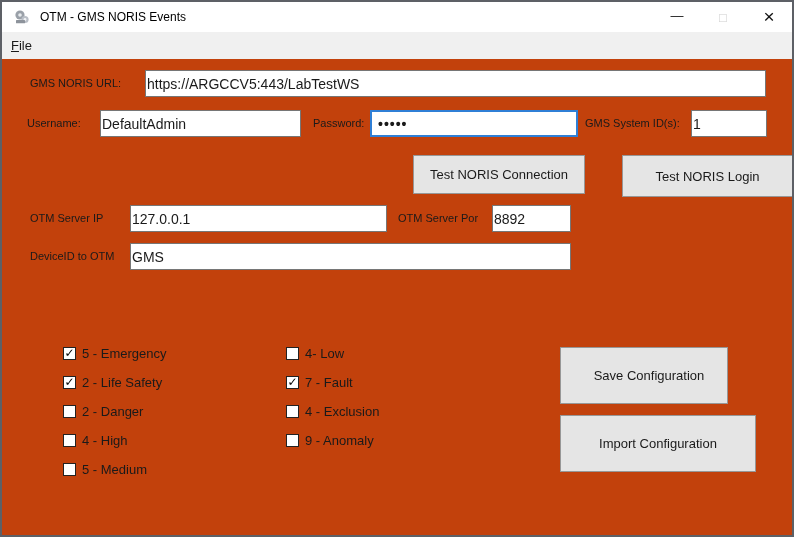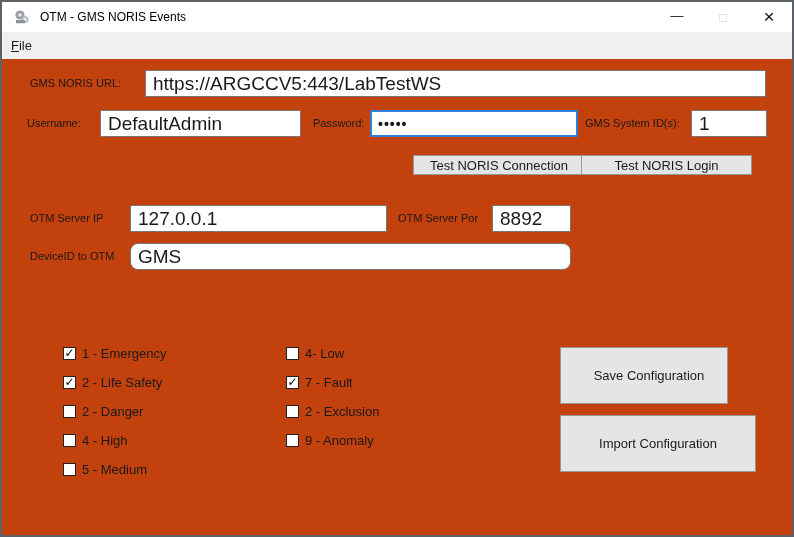--- a/index.html
+++ b/index.html
@@ -45,21 +45,21 @@
   
   .field-label {
     position: absolute; height: 27px; line-height: 27px;
     font-size: 11px; white-space: nowrap;
   }
   .textbox {
     position: absolute; height: 27px;
     border: 1px solid var(--textbox-border, #767676);
     background: #fff; color: #1a1a1a;
     font-family: "Liberation Sans", "DejaVu Sans", sans-serif;
-    font-size: 19px; padding: 0 7px; outline: none;
+    font-size: 14px; padding: 0 1px; outline: none;
   }
   .textbox.focused {
     border: 2px solid var(--focus-border, #2f7fd6);
     padding: 0 6px;
     letter-spacing: 1px; font-size: 14px; font-weight: bold;
   }
   .btn {
     position: absolute;
     background: var(--button-bg, #e5e5e5);
     border: 1px solid var(--button-border, #979797);
@@ -115,36 +115,36 @@
 
   <div class="field-label" style="left:25px; top:108px;">Username:</div>
   <input class="textbox" style="left: 98px; top: 108px; width: 201px;" type="text" value="DefaultAdmin">
 
   <div class="field-label" style="left:311px; top:108px;">Password:</div>
   <input class="textbox focused" style="left: 368px; top: 108px; width: 208px;" type="text" value="•••••">
 
   <div class="field-label" style="left:583px; top:108px;">GMS System ID(s):</div>
   <input class="textbox" style="left: 689px; top: 108px; width: 76px;" type="text" value="1">
 
-  <div class="btn" style="left:411px; top:153px; width:172px; height:20px;">Test NORIS Connection</div>
-  <div class="btn" style="left:579px; top:153px; width:171px; height:20px;">Test NORIS Login</div>
+  <div class="btn" style="left:411px; top:153px; width:172px; height:39px;">Test NORIS Connection</div>
+  <div class="btn" style="left:620px; top:153px; width:171px; height:42px;">Test NORIS Login</div>
 
   <div class="field-label" style="left:28px; top:203px;">OTM Server IP</div>
   <input class="textbox" style="left: 128px; top: 203px; width: 257px;" type="text" value="127.0.0.1">
 
   <div class="field-label" style="left:396px; top:203px;">OTM Server Por</div>
   <input class="textbox" style="left: 490px; top: 203px; width: 79px;" type="text" value="8892">
 
   <div class="field-label" style="left:28px; top:241px;">DeviceID to OTM</div>
-  <input class="textbox" style="left: 128px; top: 241px; width: 441px; border-radius: 8px;" type="text" value="GMS">
+  <input class="textbox" style="left: 128px; top: 241px; width: 441px;" type="text" value="GMS">
 
   <div class="cb-col" style="left:61px; top:343px;" id="cb-col-1">
       <div class="cb-item">
         <span class="cb-box">✓</span>
-        <span class="cb-label">1 - Emergency</span>
+        <span class="cb-label">5 - Emergency</span>
       </div>
       <div class="cb-item">
         <span class="cb-box">✓</span>
         <span class="cb-label">2 - Life Safety</span>
       </div>
       <div class="cb-item">
         <span class="cb-box"></span>
         <span class="cb-label">2 - Danger</span>
       </div>
       <div class="cb-item">
@@ -160,21 +160,21 @@
       <div class="cb-item">
         <span class="cb-box"></span>
         <span class="cb-label">4- Low</span>
       </div>
       <div class="cb-item">
         <span class="cb-box">✓</span>
         <span class="cb-label">7 - Fault</span>
       </div>
       <div class="cb-item">
         <span class="cb-box"></span>
-        <span class="cb-label">2 - Exclusion</span>
+        <span class="cb-label">4 - Exclusion</span>
       </div>
       <div class="cb-item">
         <span class="cb-box"></span>
         <span class="cb-label">9 - Anomaly</span>
       </div>
     </div>
 
   <div class="btn" style="left:558px; top:345px; width:168px; height:57px;padding-left:10px;">Save Configuration</div>
   <div class="btn" style="left:558px; top:413px; width:196px; height:57px;">Import Configuration</div>
 

